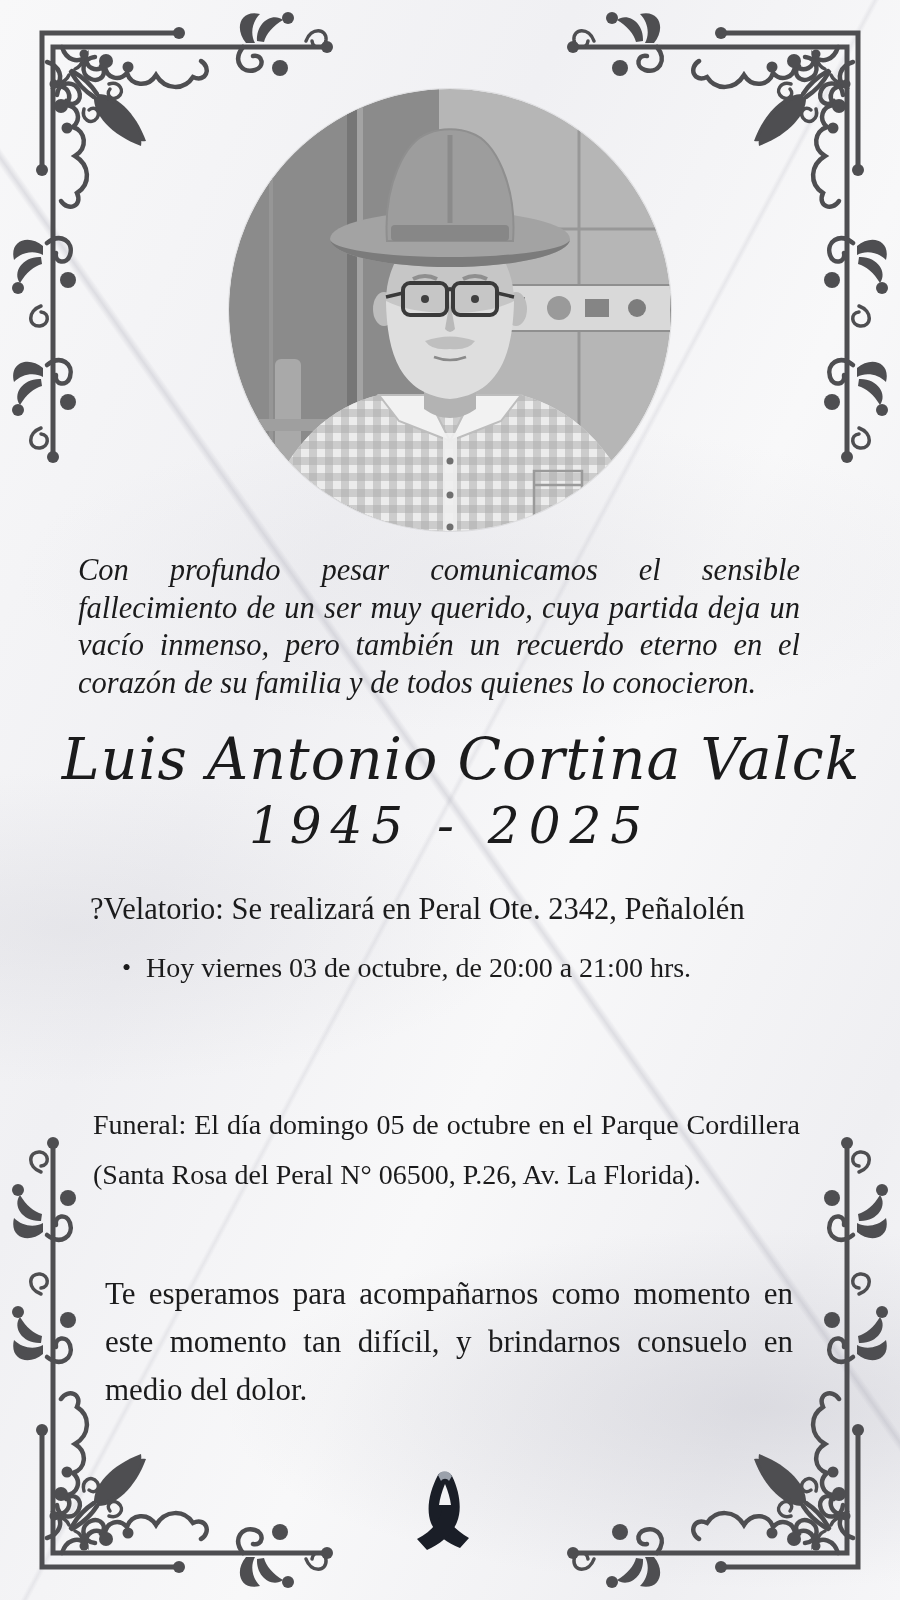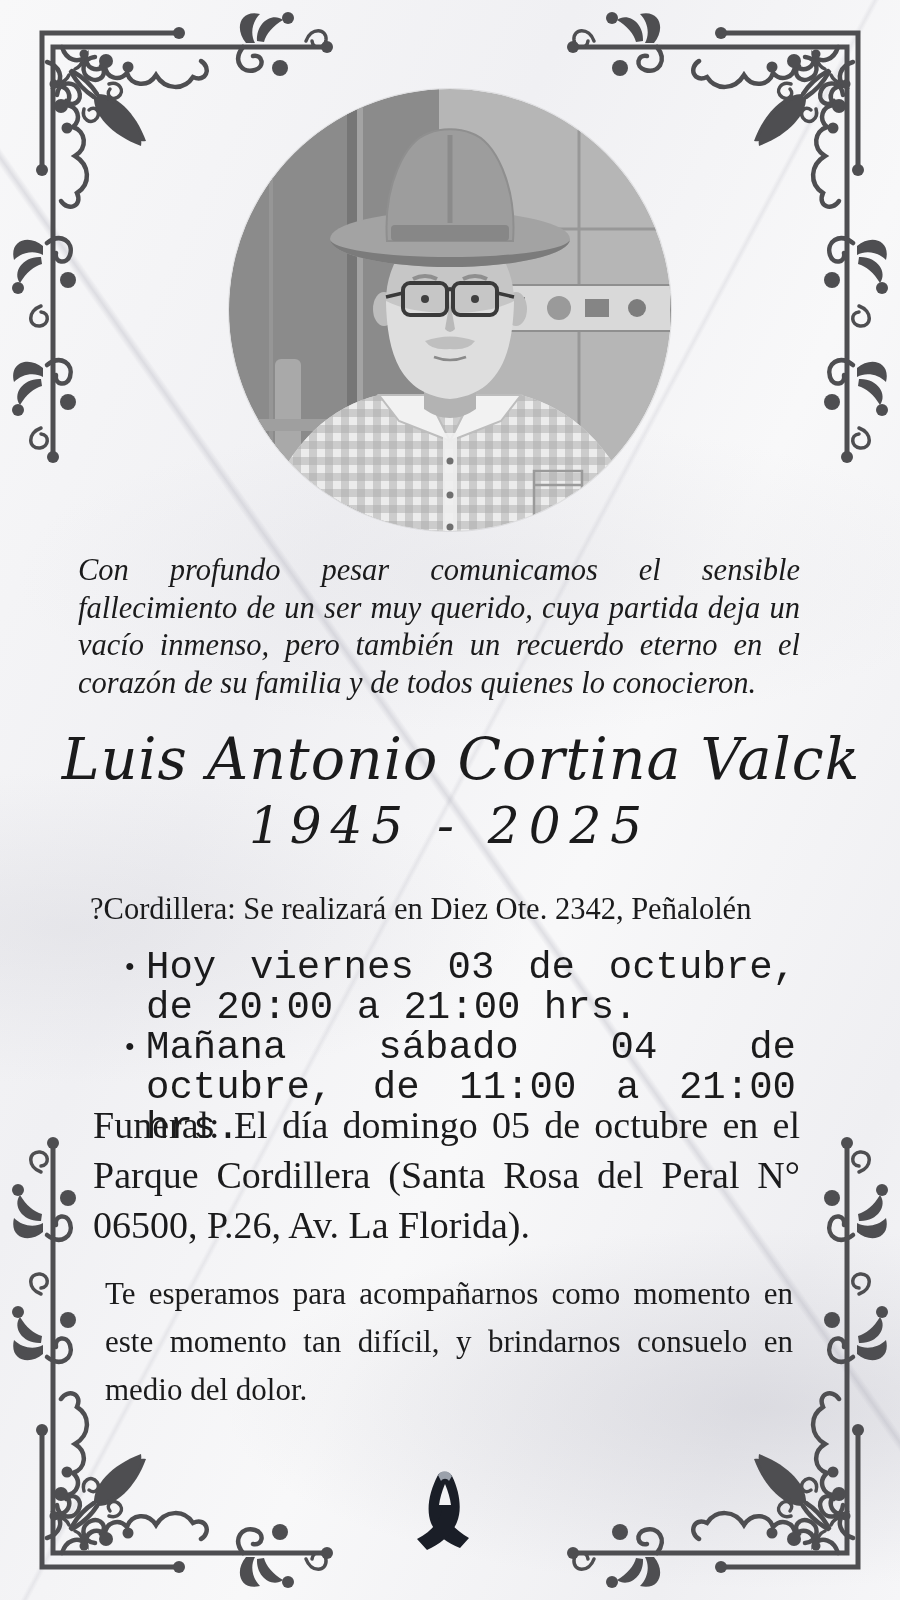--- a/index.html
+++ b/index.html
@@ -33,24 +33,24 @@
 
   .intro{position:absolute;left:78px;top:552px;width:722px;margin:0;
     font-size:30.5px;line-height:37.5px;text-align:justify;font-style:italic;}
   .script{font-family:"DejaVu Serif","Liberation Serif",serif;font-style:italic;font-weight:400;}
   .name{position:absolute;left:11px;top:726px;width:900px;margin:0;text-align:center;
     font-size:57px;letter-spacing:1px;}
   .years{position:absolute;left:0;top:797px;width:900px;margin:0;text-align:center;
     font-size:50px;letter-spacing:9px;}
   .wake{position:absolute;left:90px;top:890px;width:740px;margin:0;font-size:30.5px;line-height:38px;}
   .schedule{position:absolute;left:122px;top:948px;width:674px;margin:0;padding:0;list-style:none;}
-  .schedule li{position:relative;padding-left:24px;font-size:39px;line-height:40px;text-align:justify;font-family:Liberation Mono, monospace;}
+  .schedule li{position:relative;padding-left:24px;font-size:28px;line-height:40px;text-align:justify;}
   .schedule li::before{content:"\2022";position:absolute;left:0;top:0;font-size:26px;}
   .funeral{position:absolute;left:93px;top:1100px;width:707px;margin:0;
-    font-size:38px;line-height:50px;text-align:justify;}
+    font-size:28px;line-height:50px;text-align:justify;}
   .closing{position:absolute;left:105px;top:1270px;width:688px;margin:0;
     font-size:31px;line-height:48px;text-align:justify;}
   .ribbon{position:absolute;left:414px;top:1466px;width:60px;height:86px;}
 </style>
 </head>
 <body>
 
 <svg width="0" height="0" style="position:absolute" aria-hidden="true">
   <defs>
     <g id="orn-tulip">
@@ -182,25 +182,24 @@
       <path d="M174 204 L 157 208 M268 204 L 285 208" stroke="#3a3a3a" stroke-width="3.5" fill="none"></path>
     </g>
   </svg>
 </div>
 
 <p class="intro">Con profundo pesar comunicamos el sensible fallecimiento de un ser muy querido, cuya partida deja un vacío inmenso, pero también un recuerdo eterno en el corazón de su familia y de todos quienes lo conocieron.</p>
 
 <h1 class="name script">Luis Antonio Cortina Valck</h1>
 <div class="years script">1945 - 2025</div>
 
-<p class="wake">?Cordillera: Se realizará en Diez Ote. 2342, Peñalolén</p>
+<p class="wake">?Velatorio: Se realizará en Peral Ote. 2342, Peñalolén</p>
 
 <ul class="schedule">
   <li>Hoy viernes 03 de octubre, de 20:00 a 21:00 hrs.</li>
-  <li>Mañana sábado 04 de octubre, de 11:00 a 21:00 hrs.</li>
 </ul>
 
 <p class="funeral">Funeral: El día domingo 05 de octubre en el Parque Cordillera (Santa Rosa del Peral N° 06500, P.26, Av. La Florida).</p>
 
 <p class="closing">Te esperamos para acompañarnos como momento en este momento tan difícil, y brindarnos consuelo en medio del dolor.</p>
 
 <div class="ribbon">
   <svg viewBox="0 0 60 86" width="60" height="86">
     <path fill="#1a1e27" d="M24 9 C 15 26 12 44 17 57 C 22 69 33 77 46 82 L 55 72 C 41 64 32 54 30 43 C 28 32 31 19 38 10 C 34 5 27 5 24 9 Z"></path>
     <path fill="#1a1e27" d="M38 10 C 46 26 48 44 43 56 C 38 69 26 78 13 84 L 3 73 C 17 66 26 55 28 44 C 30 32 28 19 24 9 C 28 5 35 5 38 10 Z"></path>

